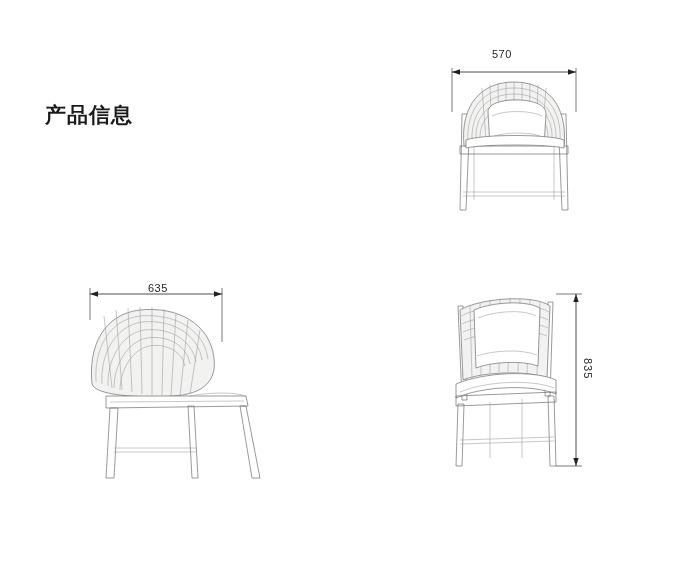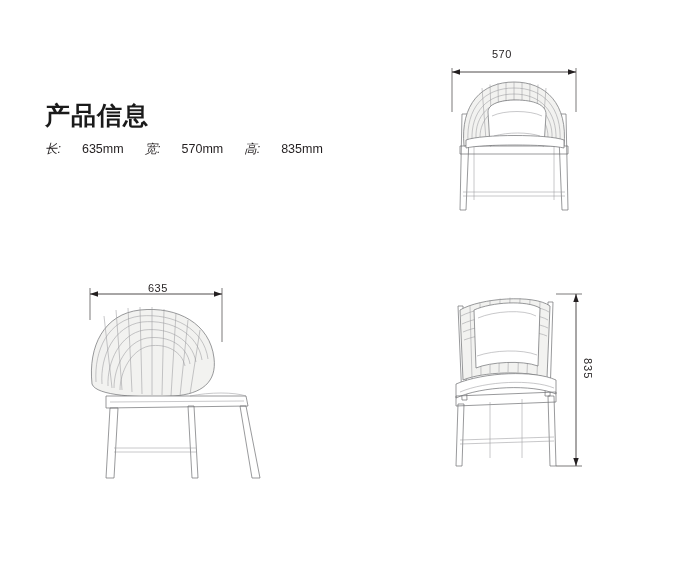--- a/index.html
+++ b/index.html
@@ -21,26 +21,26 @@
   }
 
   
   .info-block {
     position: absolute;
     left: 45px;
     top: 100px;
     width: 300px;
   }
   .info-title {
-    font-size: 25px;
+    font-size: 21px;
     font-weight: bold;
     letter-spacing: 1px;
     line-height: 30px;
     color: #1a1a1a;
-    margin: 0 0 7px 0;
+    margin: 0 0 18px 0;
   }
   .info-line {
     font-size: 12.5px;
     line-height: 24px;
     color: #231f20;
     white-space: nowrap;
   }
   .info-line .lbl {
     font-style: italic;
   }
@@ -91,33 +91,20 @@
 </style>
 </head>
 <body>
 
 <div id="page">
 
   <div class="info-block">
     <div class="info-title">产品信息</div>
 
 
-    <div class="info-line dims-line">
-      <span class="k">长:</span>
-      <span class="sp"></span>
-      <span>635mm</span>
-      <span class="sp"></span>
-      <span class="k">宽:</span>
-      <span class="sp"></span>
-      <span>570mm</span>
-      <span class="sp"></span>
-      <span class="k">高:</span>
-      <span class="sp"></span>
-      <span>835mm</span>
-    </div>
   </div>
 
   <div class="panel" style="left:430px; top:50px; width:170px; height:180px;">
     <div class="dim-label" style="left:62px; top:-2px;">570</div>
     <svg width="170" height="180" viewBox="0 0 170 180">
 
       <g>
         <line class="extline" x1="22" y1="18" x2="22" y2="62"></line>
         <line class="extline" x1="146" y1="18" x2="146" y2="62"></line>
         <line class="dimline" x1="22" y1="22" x2="146" y2="22"></line>

